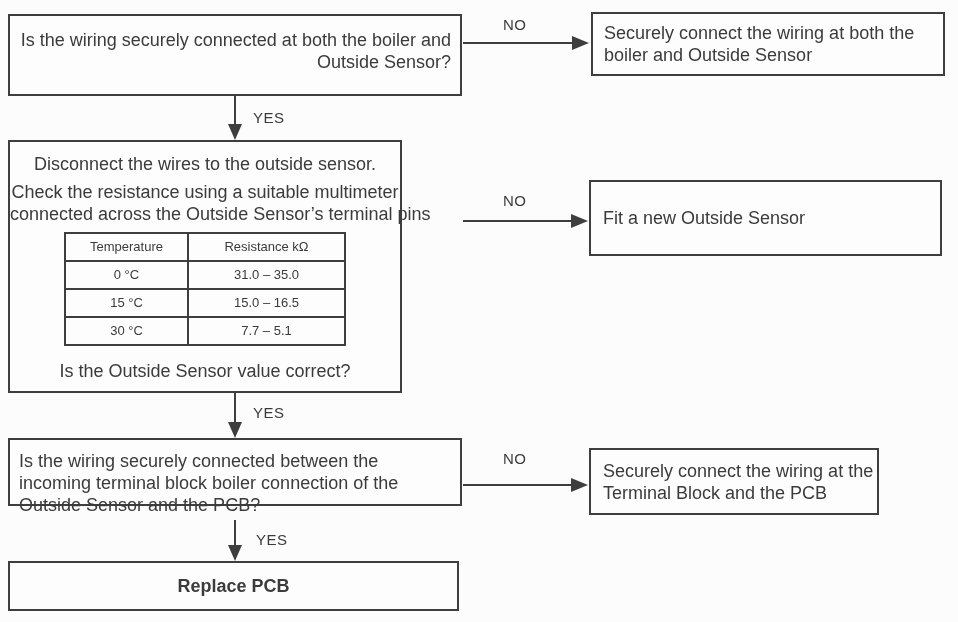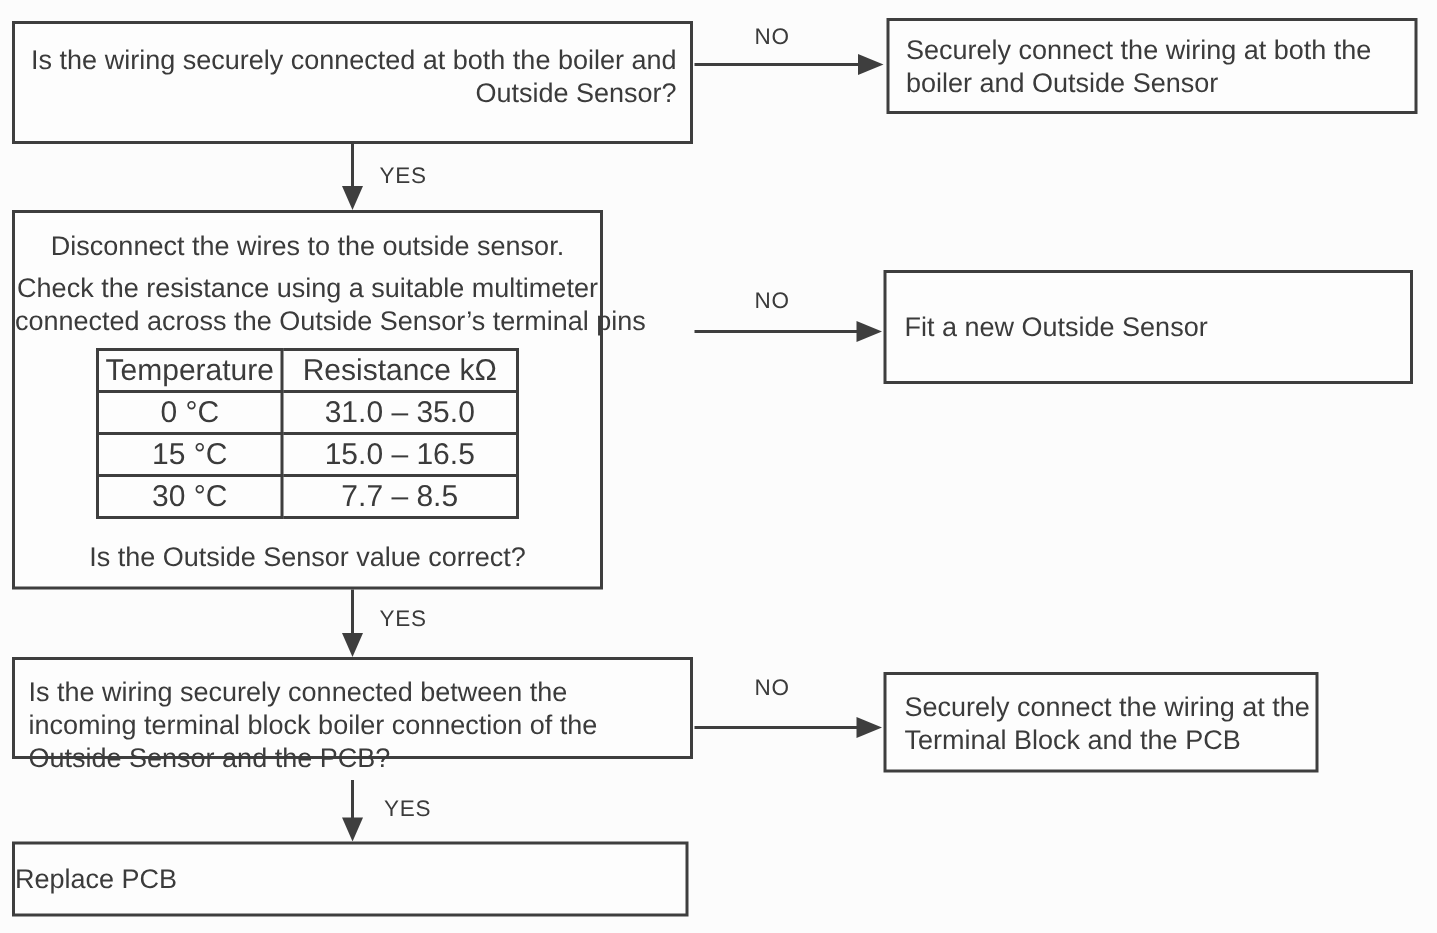--- a/index.html
+++ b/index.html
@@ -33,32 +33,34 @@
   }
   .vcenter {
     display: flex;
     flex-direction: column;
     justify-content: center;
     padding: 0 11px;
   }
   .ccenter {
     display: flex;
     align-items: center;
+    justify-content: center;
+    font-weight: bold;
   }
   .q2-content { text-align: center; }
   .q2-intro { margin-top: 11px; }
   .q2-instr1 { margin-top: 6px; }
   .q2-question { margin-top: 14px; }
   .rtable {
     border-collapse: collapse;
     margin: 7px auto 0 auto;
   }
   .rtable th, .rtable td {
     border: 2px solid #3e3e3e;
-    font-size: 20px;
+    font-size: 13px;
     font-weight: normal;
     text-align: center;
     padding: 0;
     height: 26px;
     background: #fdfdfd;
   }
   .rtable .col-temp { width: 121px; }
   .rtable .col-res  { width: 155px; }
   .hline {
     position: absolute;
@@ -137,21 +139,21 @@
           <tr>
             <td>0 °C</td>
             <td>31.0 – 35.0</td>
           </tr>
           <tr>
             <td>15 °C</td>
             <td>15.0 – 16.5</td>
           </tr>
           <tr>
             <td>30 °C</td>
-            <td>7.7 – 8.5</td>
+            <td>7.7 – 5.1</td>
           </tr>
         </tbody>
       </table>
       <div class="line q2-question">Is the Outside Sensor value correct?</div>
     </div>
   </div>
 
   <div class="lbl" style="left:503px; top:192px;">NO</div>
   <div class="hline" style="left:463px; top:220px; width:109px;"></div>
   <div class="arrow-right" style="left:571px; top:214px;"></div>

